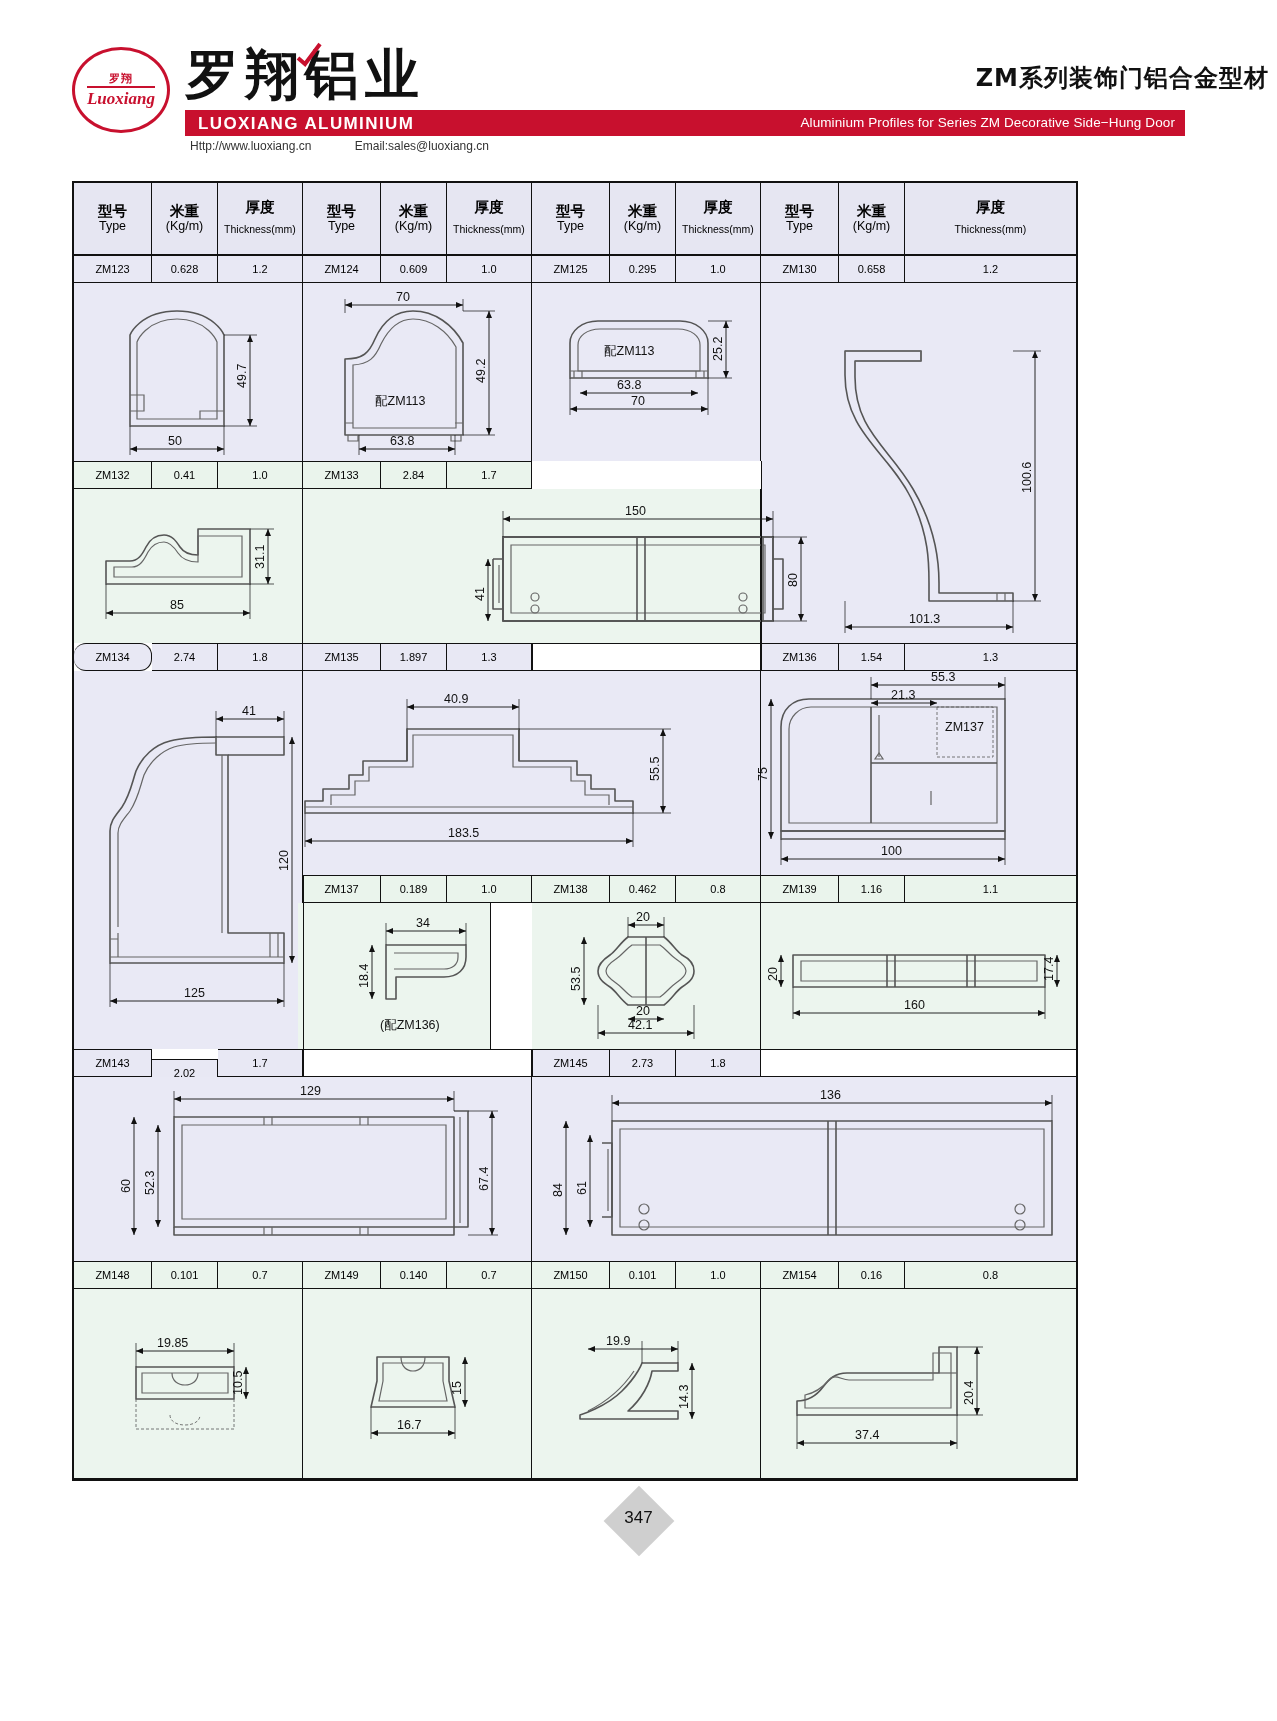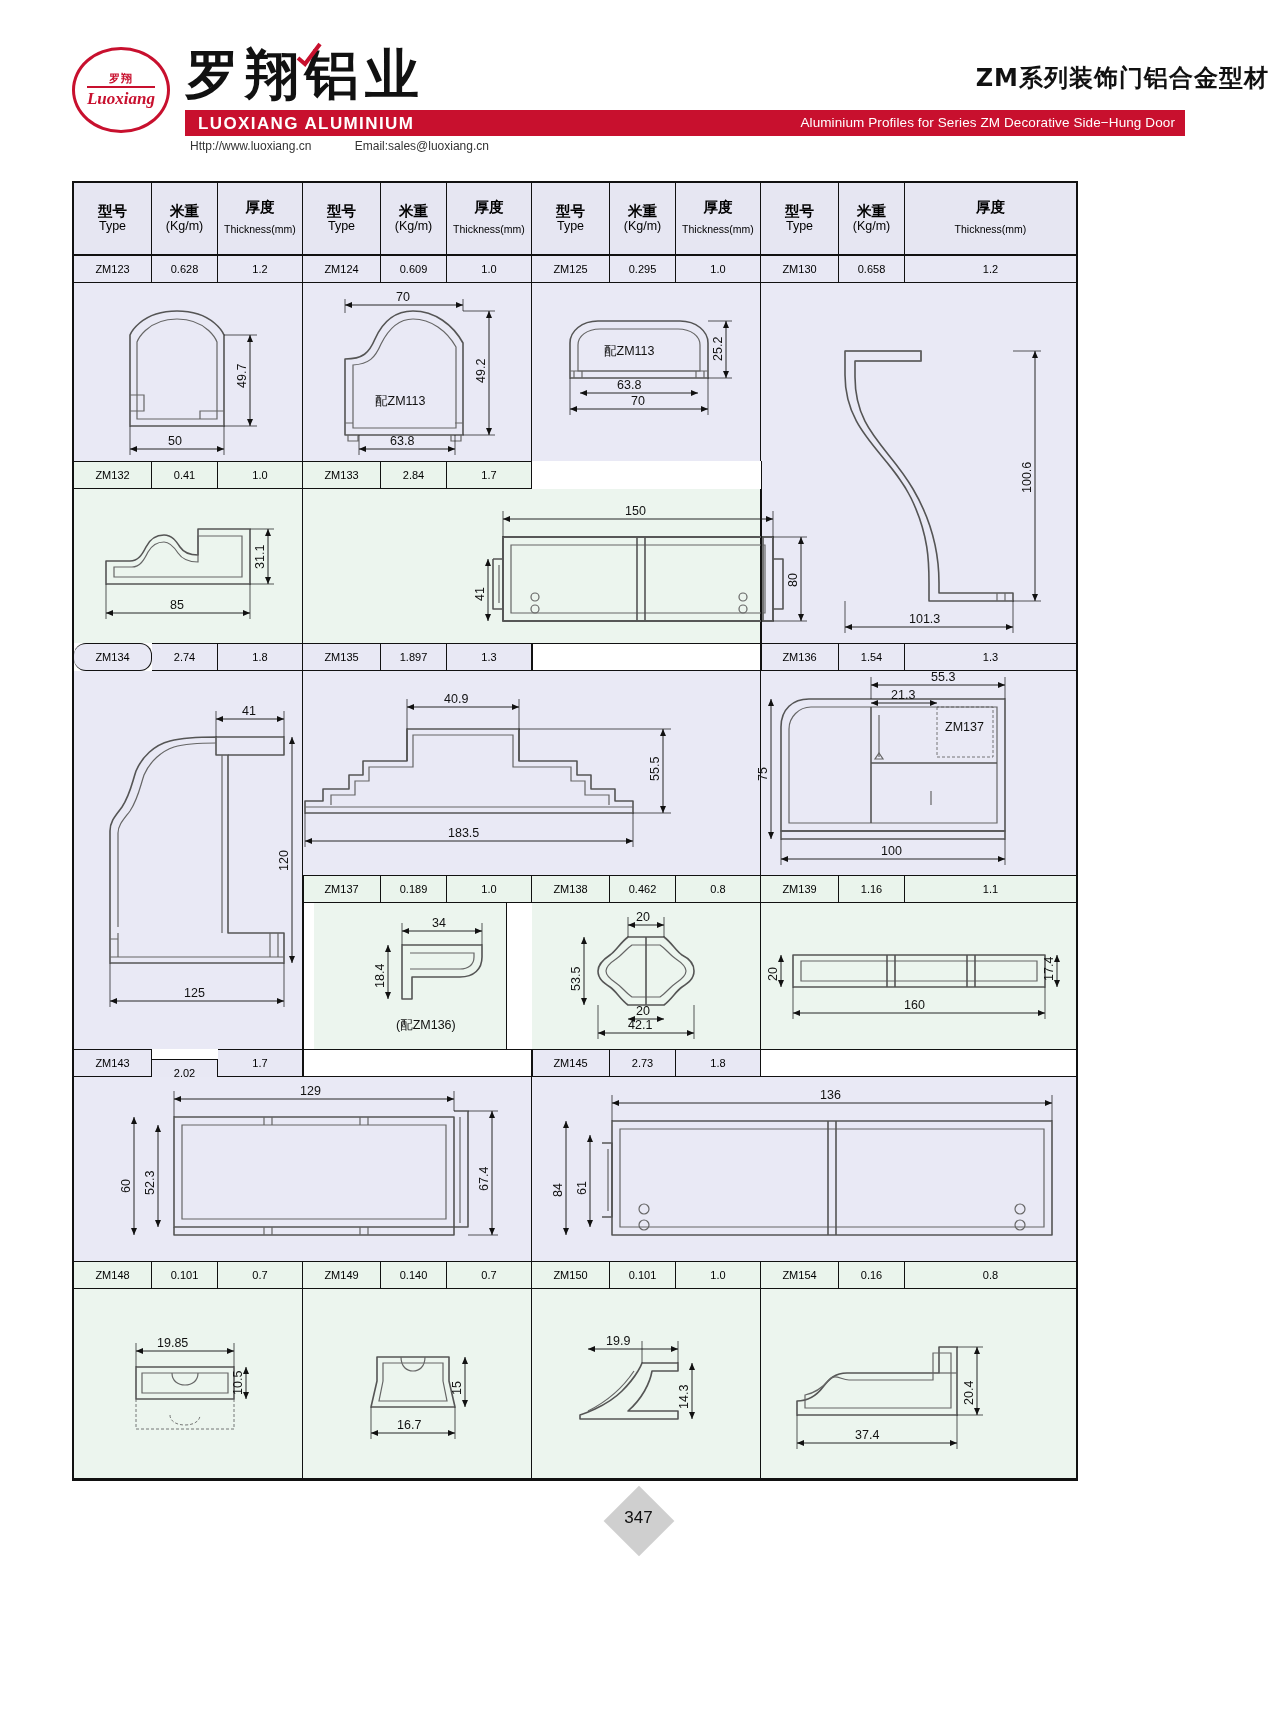--- a/index.html
+++ b/index.html
@@ -384,21 +384,21 @@
   <div class="cell spec green" style="left:229px;top:692px;width:78px;height:28px;">ZM137</div>
   <div class="cell spec green" style="left:307px;top:692px;width:66px;height:28px;">0.189</div>
   <div class="cell spec green" style="left:373px;top:692px;width:85px;height:28px;">1.0</div>
   <div class="cell spec green" style="left:458px;top:692px;width:78px;height:28px;">ZM138</div>
   <div class="cell spec green" style="left:536px;top:692px;width:66px;height:28px;">0.462</div>
   <div class="cell spec green" style="left:602px;top:692px;width:85px;height:28px;">0.8</div>
   <div class="cell spec green" style="left:687px;top:692px;width:78px;height:28px;">ZM139</div>
   <div class="cell spec green" style="left:765px;top:692px;width:66px;height:28px;">1.16</div>
   <div class="cell spec green" style="left:831px;top:692px;width:171px;height:28px;border-right:none;">1.1</div>
 
-  <div class="cell draw grn" style="left:240px;top:720px;width:193px;height:146px;">
+  <div class="cell draw grn" style="left:224px;top:720px;width:193px;height:146px;">
     <svg class="dwg" width="229" height="146" viewBox="0 0 229 146">
       <path class="prof" d="M88 42 L168 42 L168 54 C168 66 160 74 146 74 L98 74 L98 96 L88 96 Z"></path>
       <path class="profl" d="M96 50 L160 50 L160 54 C160 62 154 66 146 66 L96 66"></path>
       <line class="dimx" x1="88" y1="42" x2="88" y2="20"></line>
       <line class="dimx" x1="168" y1="42" x2="168" y2="20"></line>
       <line class="dim" x1="88" y1="28" x2="168" y2="28"></line>
       <path d="M88 28 l7 -3 v6 z M168 28 l-7 -3 v6 z" fill="#111"></path>
       <text class="dt" x="118" y="24">34</text>
       <line class="dim" x1="74" y1="42" x2="74" y2="96"></line>
       <path d="M74 42 l-3 7 h6 z M74 96 l-3 -7 h6 z" fill="#111"></path>

